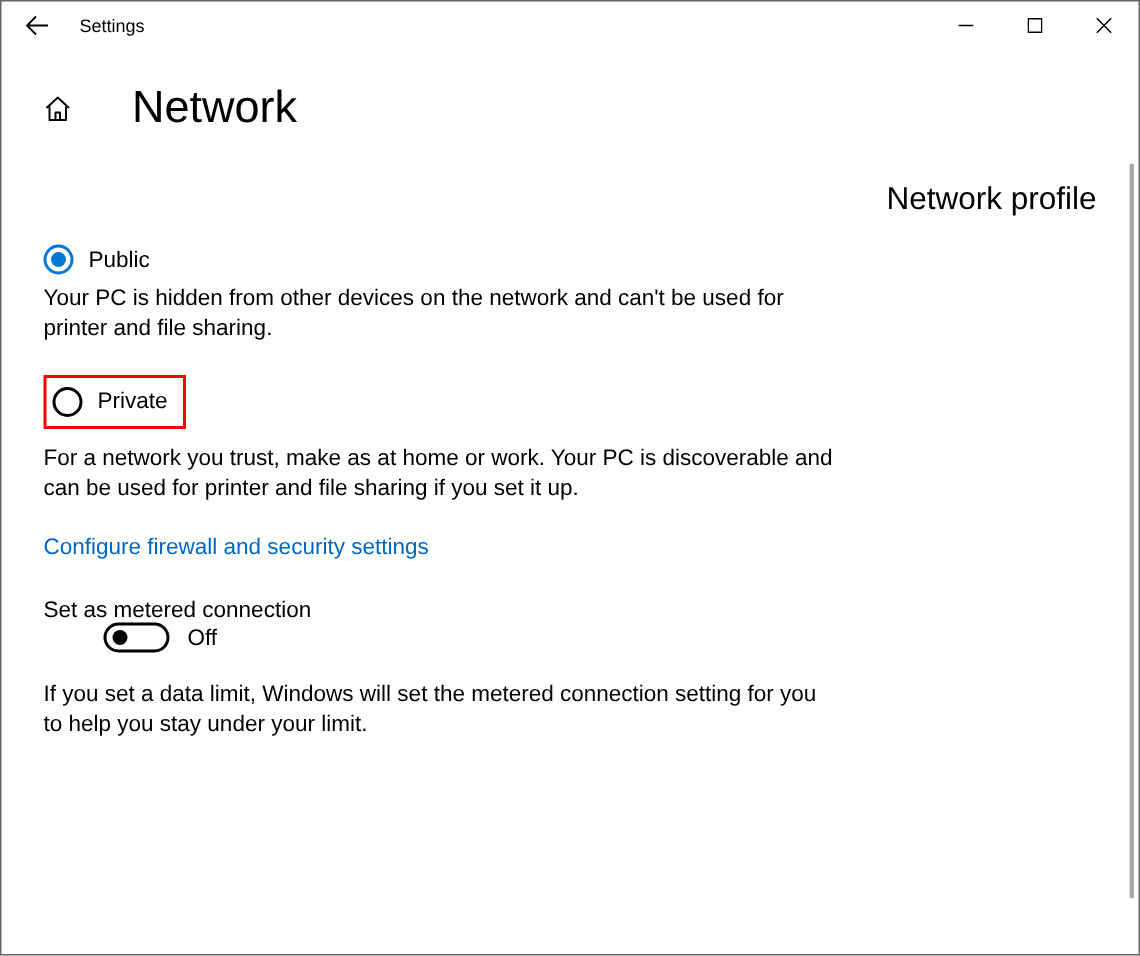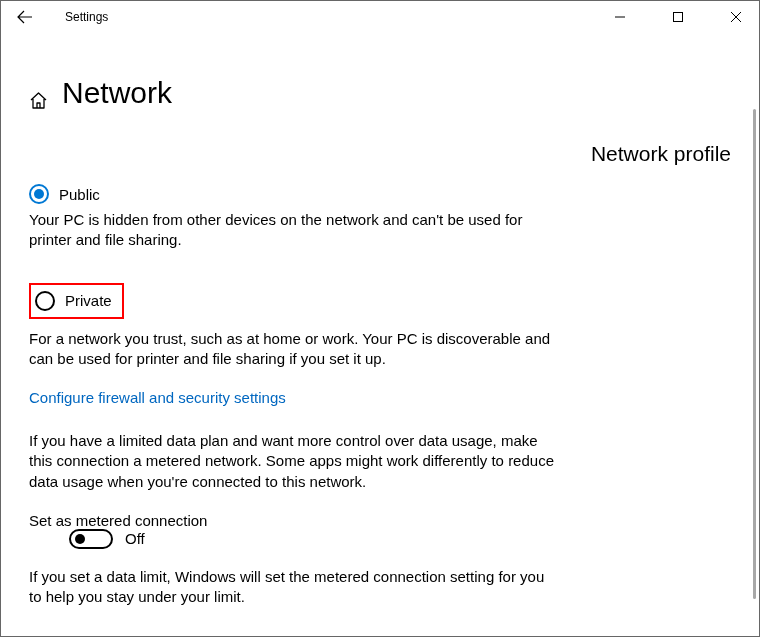--- a/index.html
+++ b/index.html
@@ -14,21 +14,20 @@
       height: 637px;
       overflow: hidden;
       position: relative;
       border: 1px solid #666;
     }
     .titlebar {
       display: flex;
       align-items: center;
       height: 32px;
       padding-left: 10px;
-      gap: 12px;
     }
     .titlebar-back {
       width: 28px;
       height: 28px;
       display: flex;
       align-items: center;
       justify-content: center;
     }
     .titlebar-title {
       font-size: 12px;
@@ -46,23 +45,24 @@
       justify-content: center;
     }
     .content {
       padding: 18px 28px 0 28px;
       position: relative;
       height: calc(100% - 32px);
       overflow-y: auto;
     }
     .page-header {
       display: flex;
-      align-items: flex-end;
+      align-items: center;
       margin-bottom: 32px;
-      margin-top: 25px;
+      margin-top: 4px;
+      gap: 26px;
     }
     .home-icon {
       margin-right: 14px;
     }
     .page-title {
       font-size: 30px;
       font-weight: 500;
       color: #000;
     }
     .section-heading {
@@ -106,21 +106,20 @@
       line-height: 1.35;
       max-width: 530px;
       margin-bottom: 20px;
     }
     .highlight-box {
       border: 2px solid #ff0000;
       padding: 6px 10px 6px 4px;
       display: inline-flex;
       align-items: center;
       margin-bottom: 10px;
-      margin-top: 12px;
     }
     .link-row {
       color: #0067c0;
       font-size: 15px;
       margin-bottom: 25px;
     }
     .metered-heading {
       font-size: 21px;
       font-weight: 500;
       margin-bottom: 20px;
@@ -218,25 +217,24 @@
     <div class="radio-label">Public</div>
   </div>
   <div class="description">Your PC is hidden from other devices on the network and can't be used for printer and file sharing.</div>
 
   <div class="highlight-box">
     <div class="radio-row" style="margin-bottom:0;">
       <div class="radio-outer"></div>
       <div class="radio-label">Private</div>
     </div>
   </div>
-  <div class="description">For a network you trust, such as at home or work. Your PC is discoverable and can be used for printer and file sharing if you set it up.</div>
+  <div class="description">For a network you trust, make as at home or work. Your PC is discoverable and can be used for printer and file sharing if you set it up.</div>
 
   <div class="link-row">Configure firewall and security settings</div>
 
-  <div class="description">If you have a limited data plan and want more control over data usage, make this connection a metered network. Some apps might work differently to reduce data usage when you're connected to this network.</div>
 
   <div class="sub-label">Set as metered connection</div>
   <div class="toggle-row">
     <div class="toggle">
       <div class="toggle-knob"></div>
     </div>
     <div class="toggle-label">Off</div>
   </div>
 
   <div class="description" style="margin-bottom:0;">If you set a data limit, Windows will set the metered connection setting for you to help you stay under your limit.</div>

